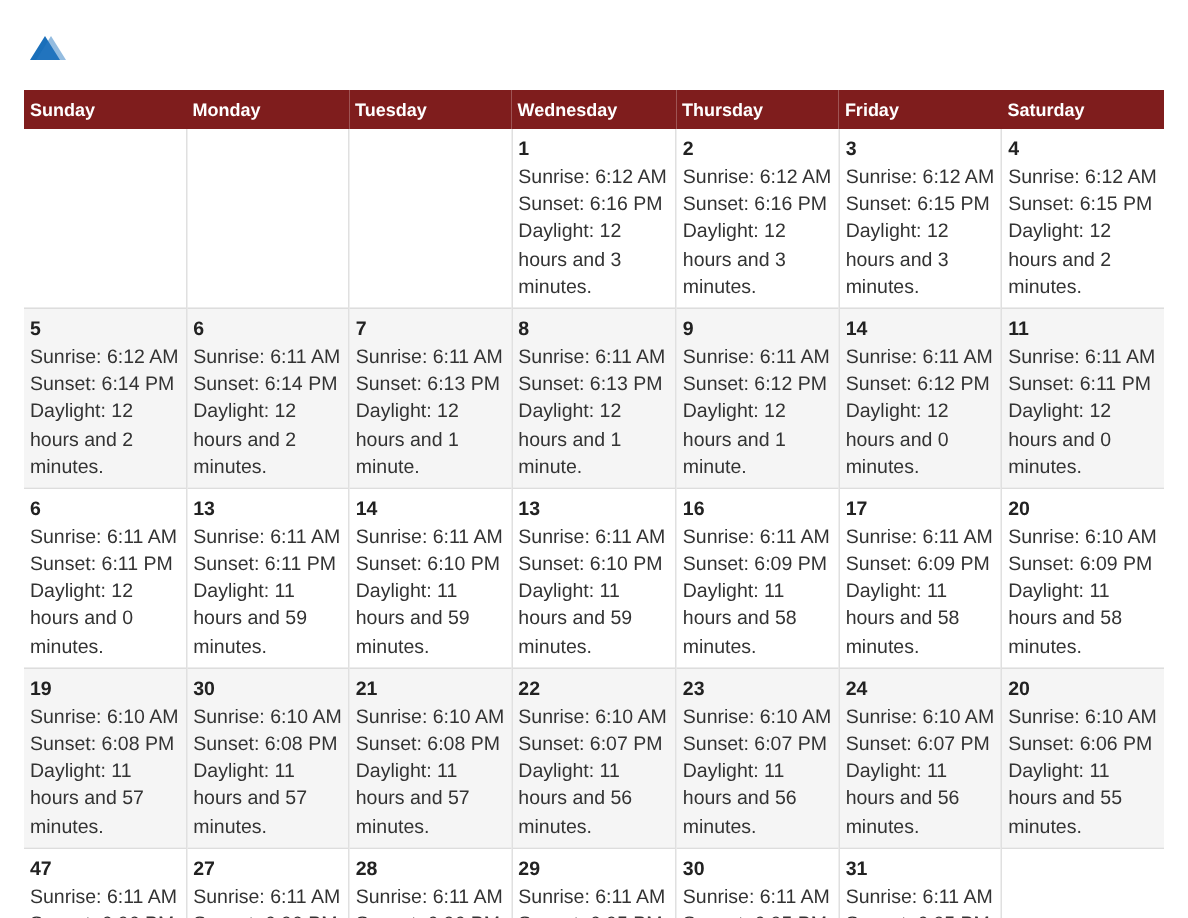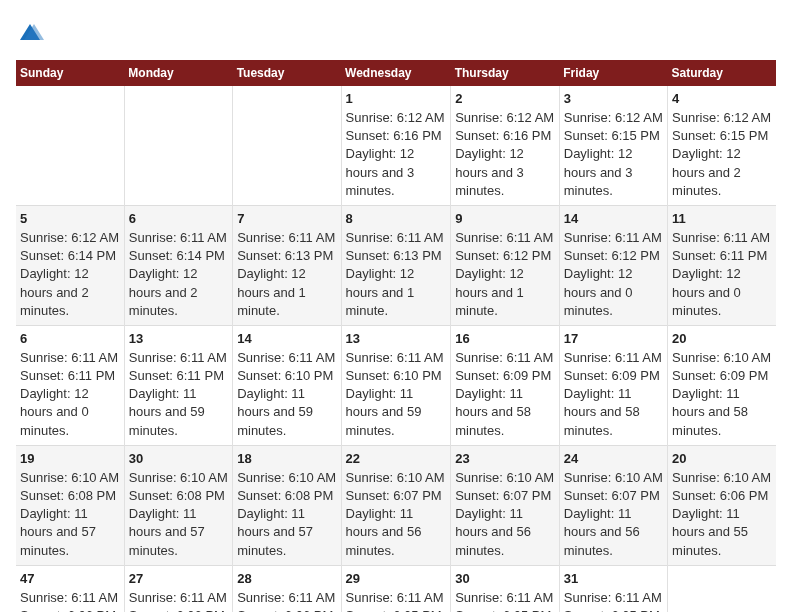--- a/index.html
+++ b/index.html
@@ -246,21 +246,21 @@
 Sunset: 6:08 PM
 Daylight: 11 hours and 57 minutes.</div>
         </td>
         <td>
           <div class="day-num">30</div>
           <div class="day-info" style="white-space: pre-line;">Sunrise: 6:10 AM
 Sunset: 6:08 PM
 Daylight: 11 hours and 57 minutes.</div>
         </td>
         <td>
-          <div class="day-num">18</div>
+          <div class="day-num">21</div>
           <div class="day-info" style="white-space: pre-line;">Sunrise: 6:10 AM
 Sunset: 6:08 PM
 Daylight: 11 hours and 57 minutes.</div>
         </td>
         <td>
           <div class="day-num">22</div>
           <div class="day-info" style="white-space: pre-line;">Sunrise: 6:10 AM
 Sunset: 6:07 PM
 Daylight: 11 hours and 56 minutes.</div>
         </td>

